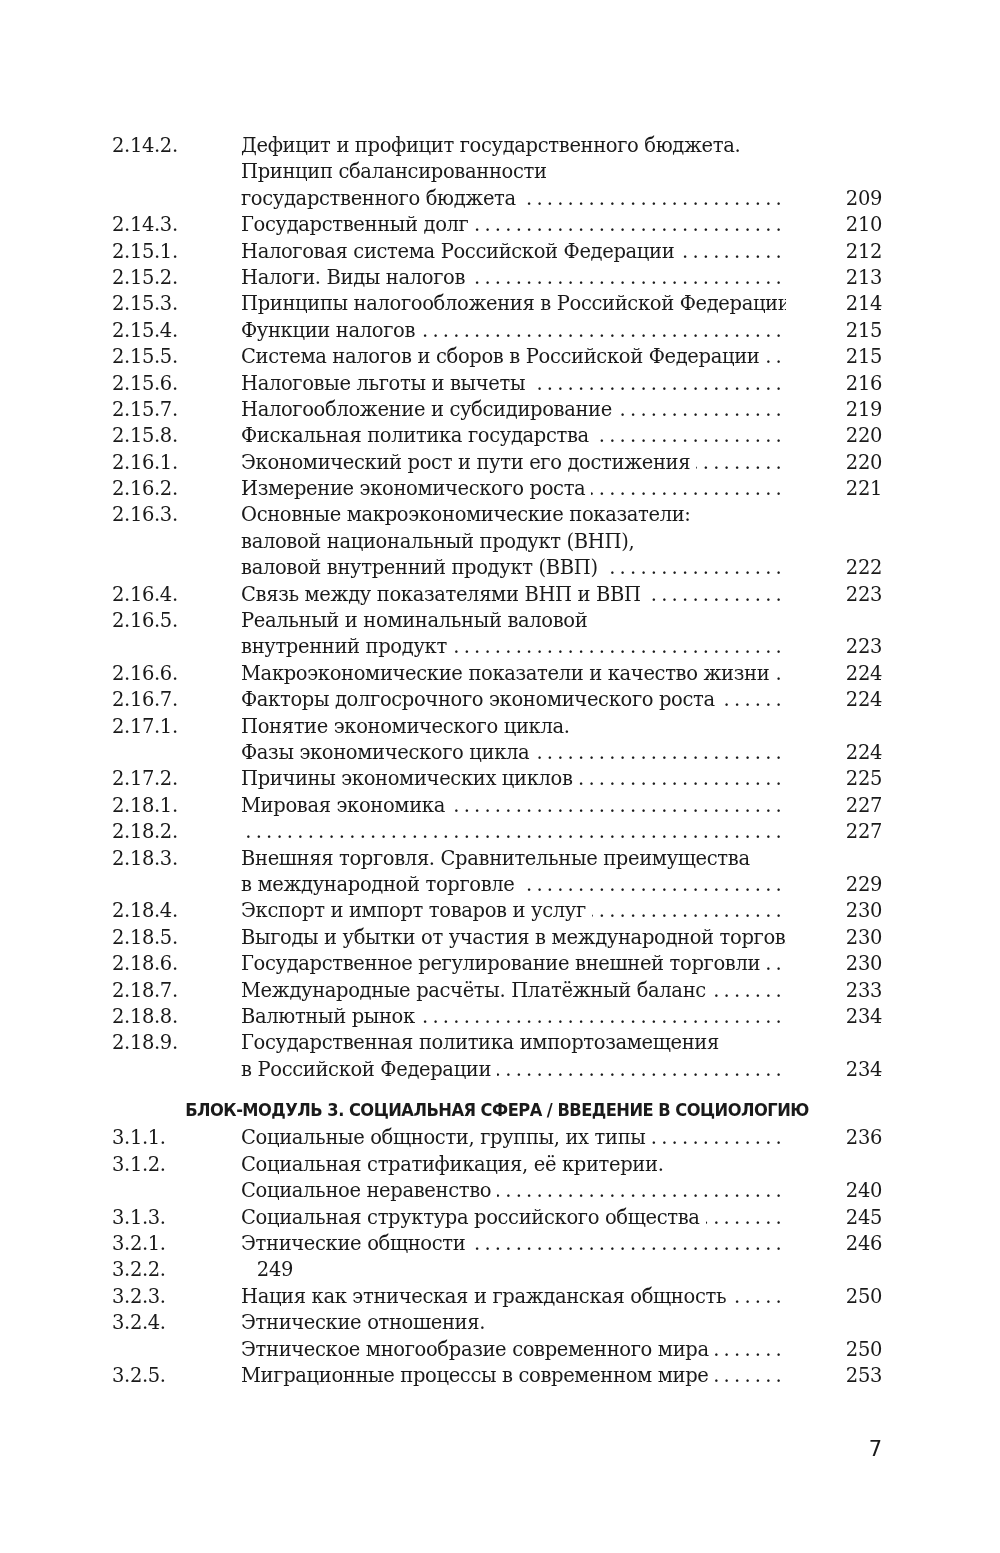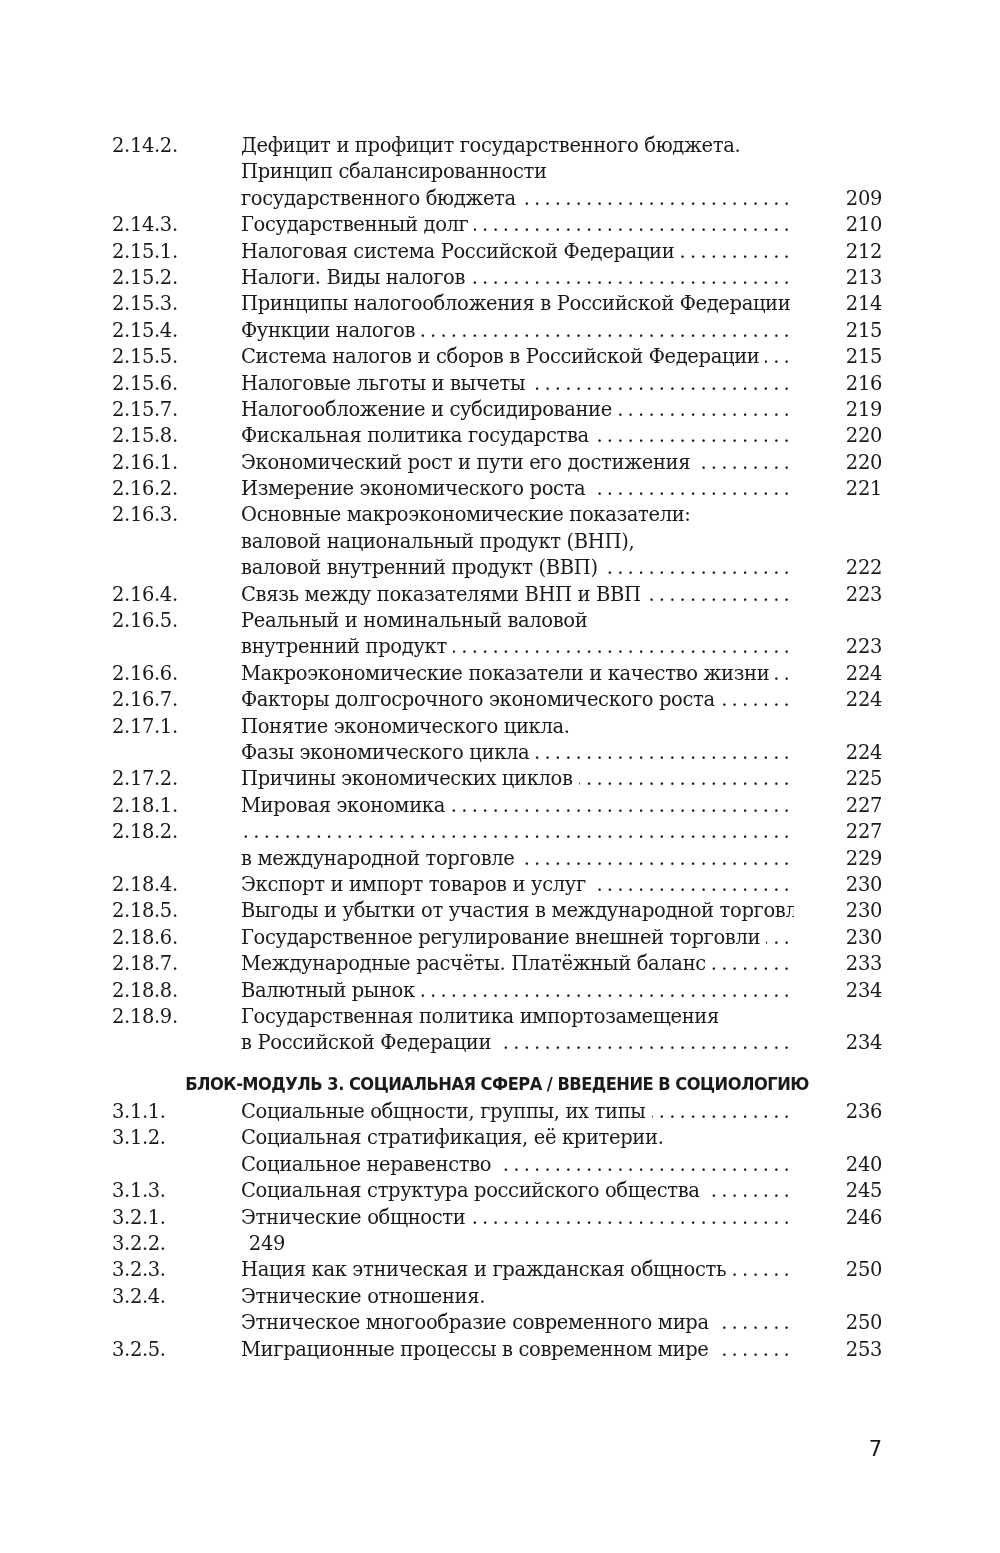--- a/index.html
+++ b/index.html
@@ -62,20 +62,21 @@
       text-align: right;
       direction: rtl;
     }
     .leader::before {
       content: "..........................................................................................................................................................................";
     }
     .page {
       flex: 0 0 44px;
       width: 44px;
       text-align: right;
+      margin-left: 8px;
     }
     .section-heading {
       font-family: "DejaVu Sans", "Liberation Sans", sans-serif;
       font-weight: bold;
       font-size: 18.5px;
       letter-spacing: -0.6px;
       text-align: center;
       line-height: 26.4px;
       height: 26.4px;
       margin-top: 14px;
@@ -343,20 +344,27 @@
         <div class="line">
           <span class="num">2.18.2.</span>
           <span class="title-wrap">
             <span class="leader"></span>
           </span>
           <span class="page">227</span>
         </div>
       </div>
       <div class="entry">
         <div class="line">
+          <span class="num">2.18.3.</span>
+          <span class="title-wrap">
+            <span class="title">Внешняя торговля. Сравнительные преимущества</span>
+          </span>
+          <span class="page"></span>
+        </div>
+        <div class="line">
           <span class="num"></span>
           <span class="title-wrap">
             <span class="title">в международной торговле</span>
             <span class="leader"></span>
           </span>
           <span class="page">229</span>
         </div>
       </div>
       <div class="entry">
         <div class="line">

